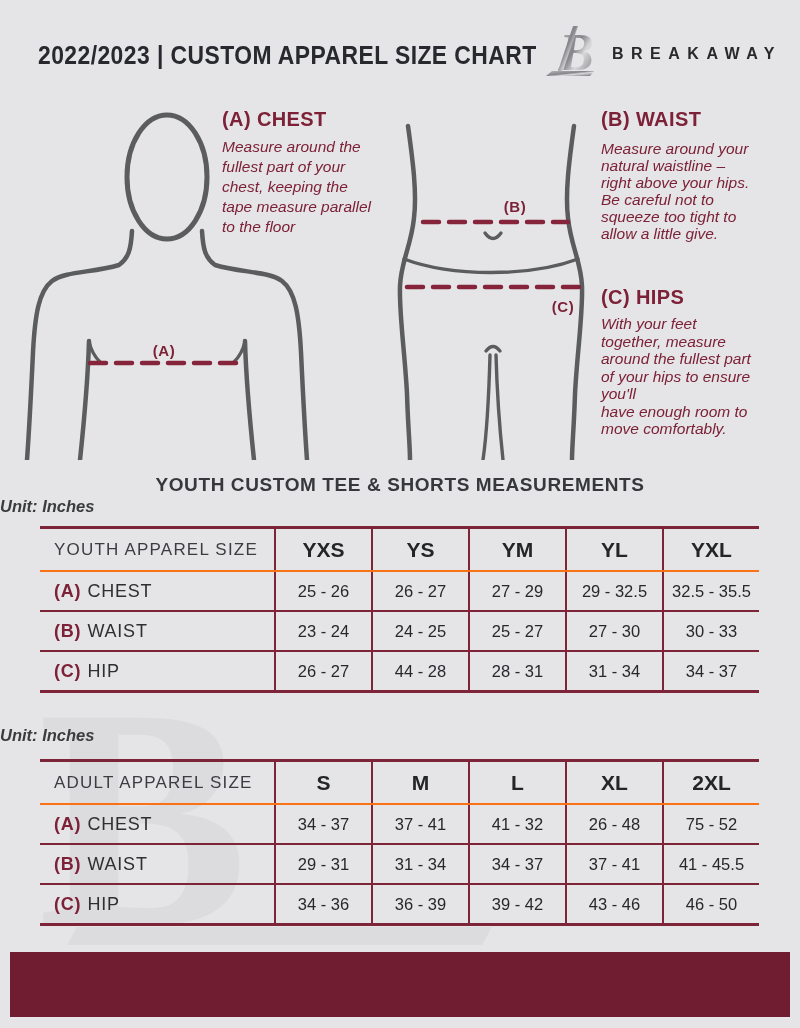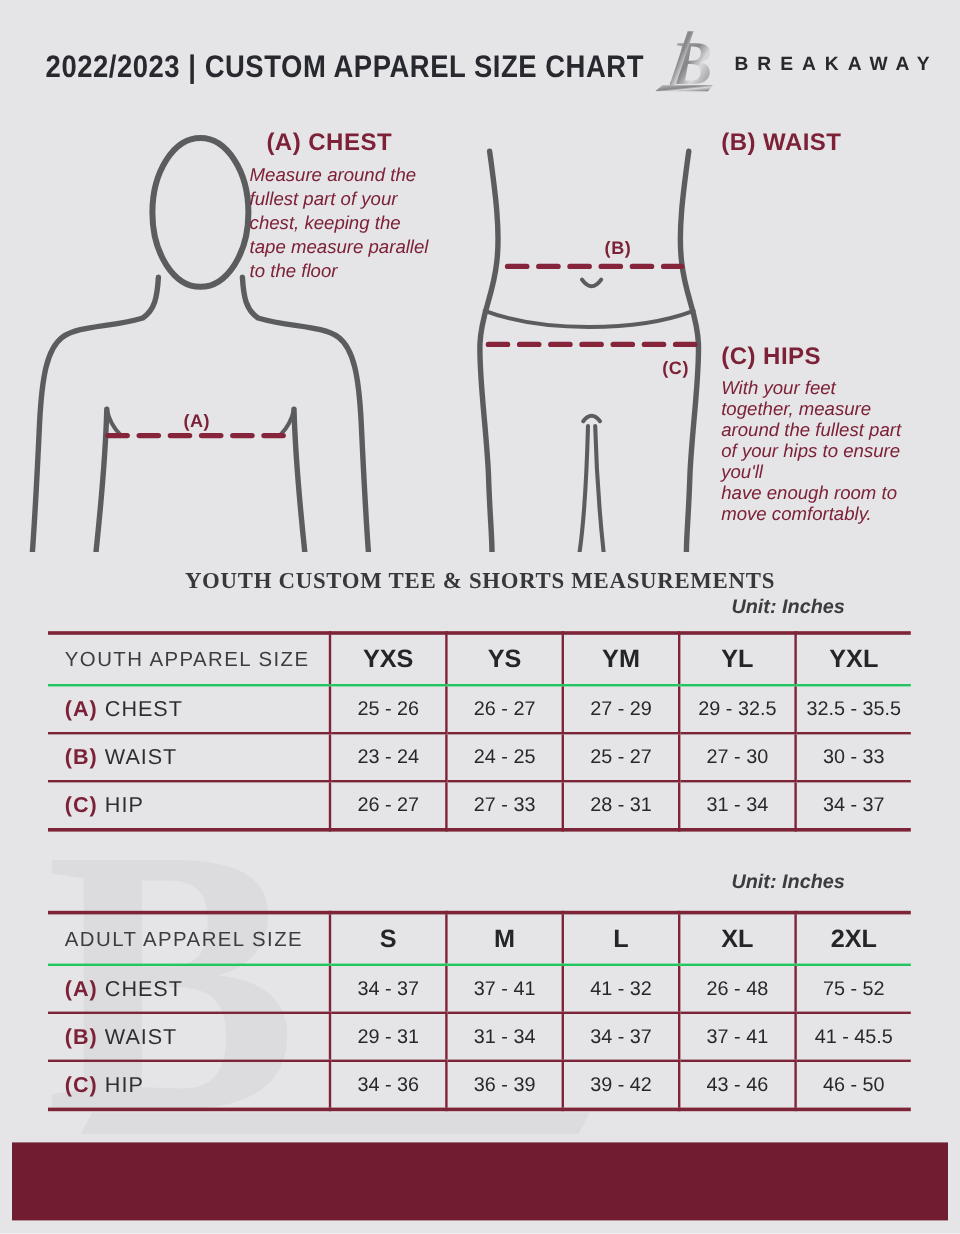--- a/index.html
+++ b/index.html
@@ -49,36 +49,36 @@
     position:absolute;font-size:20px;font-weight:bold;
     color:#7c2137;letter-spacing:.4px;z-index:1;
   }
   .m-body{
     position:absolute;font-style:italic;font-weight:500;
     font-size:15.5px;color:#7c2137;white-space:pre-line;z-index:1;
   }
   
   .sec-title{
     position:absolute;left:0;width:800px;text-align:center;
-    font-size:19px;font-weight:600;letter-spacing:.6px;color:#37383b;z-index:1;font-family:Liberation Serif, serif;
+    font-size:19px;font-weight:600;letter-spacing:.6px;color:#37383b;z-index:1;
   }
   .sec-unit{
-    position:absolute;left:0;width:704px;text-align:right;
+    position:absolute;left:0;width:704px;text-align:left;
     font-size:16.5px;font-style:italic;font-weight:600;color:#3b3c3e;z-index:1;
   }
   
   table.size-table{
     position:absolute;left:40px;width:719px;
     border-collapse:collapse;table-layout:fixed;z-index:1;
     border-top:3px solid #7d2438;border-bottom:3px solid #7d2438;
   }
   .size-table th,.size-table td{
     padding:0;margin:0;background:transparent;
   }
-  .size-table thead th{height:41px;border-bottom:2px solid #22c55e;}
+  .size-table thead th{height:41px;border-bottom:2px solid #f97316;}
   .size-table tbody td{height:38px;border-bottom:2px solid #7d2438;}
   .size-table tbody tr:last-child td{border-bottom:none;}
   .size-table th + th, .size-table td + td{border-left:2px solid #7d2438;}
   .col-label{
     text-align:left;padding-left:14px !important;
     font-size:17px;font-weight:normal;letter-spacing:1.2px;color:#3c3d40;
   }
   .size-head{
     text-align:center;font-size:21px;font-weight:bold;color:#242527;
     font-stretch:condensed;
@@ -141,27 +141,33 @@
     <path class="body-thin" d="M96,251 Q103,242 110,251"></path>
     <path class="body-thin" d="M100,255 C99,292 97,332 93,360"></path>
     <path class="body-thin" d="M106,255 C107,292 110,332 113,360"></path>
     <line class="dash" x1="33" y1="122" x2="178" y2="122"></line>
     <text class="marker" x="125" y="112" text-anchor="middle">(B)</text>
     <line class="dash" x1="17" y1="187" x2="192" y2="187"></line>
     <text class="marker" x="173" y="212" text-anchor="middle">(C)</text>
   </svg>
 
   <div class="m-head" style="left:222px;top:108px;">(A) CHEST</div>
-  <div class="m-body" style="left:208px;top:137px;width:195px;line-height:20px;">Measure around the
+  <div class="m-body" style="left:222px;top:137px;width:195px;line-height:20px;">Measure around the
 fullest part of your
 chest, keeping the
 tape measure parallel
 to the floor</div>
 
   <div class="m-head" style="left:601px;top:108px;">(B) WAIST</div>
+  <div class="m-body" style="left:601px;top:140px;width:200px;line-height:17px;">Measure around your
+natural waistline –
+right above your hips.
+Be careful not to
+squeeze too tight to
+allow a little give.</div>
 
   <div class="m-head" style="left:601px;top:286px;">(C) HIPS</div>
   <div class="m-body" style="left:601px;top:315px;width:205px;line-height:17.5px;">With your feet
 together, measure
 around the fullest part
 of your hips to ensure
 you'll
 have enough room to
 move comfortably.</div>
 
@@ -200,21 +206,21 @@
         <td class="row-label"><span class="row-prefix">(B)</span><span>WAIST</span></td>
         <td class="val">23 - 24</td>
         <td class="val">24 - 25</td>
         <td class="val">25 - 27</td>
         <td class="val">27 - 30</td>
         <td class="val">30 - 33</td>
       </tr>
       <tr>
         <td class="row-label"><span class="row-prefix">(C)</span><span>HIP</span></td>
         <td class="val">26 - 27</td>
-        <td class="val">27 - 33</td>
+        <td class="val">44 - 28</td>
         <td class="val">28 - 31</td>
         <td class="val">31 - 34</td>
         <td class="val">34 - 37</td>
       </tr>
     </tbody>
   </table>
 
   <div class="sec-unit" style="top:726px;">Unit: Inches</div>
 
   <table class="size-table" style="top:759px;">

